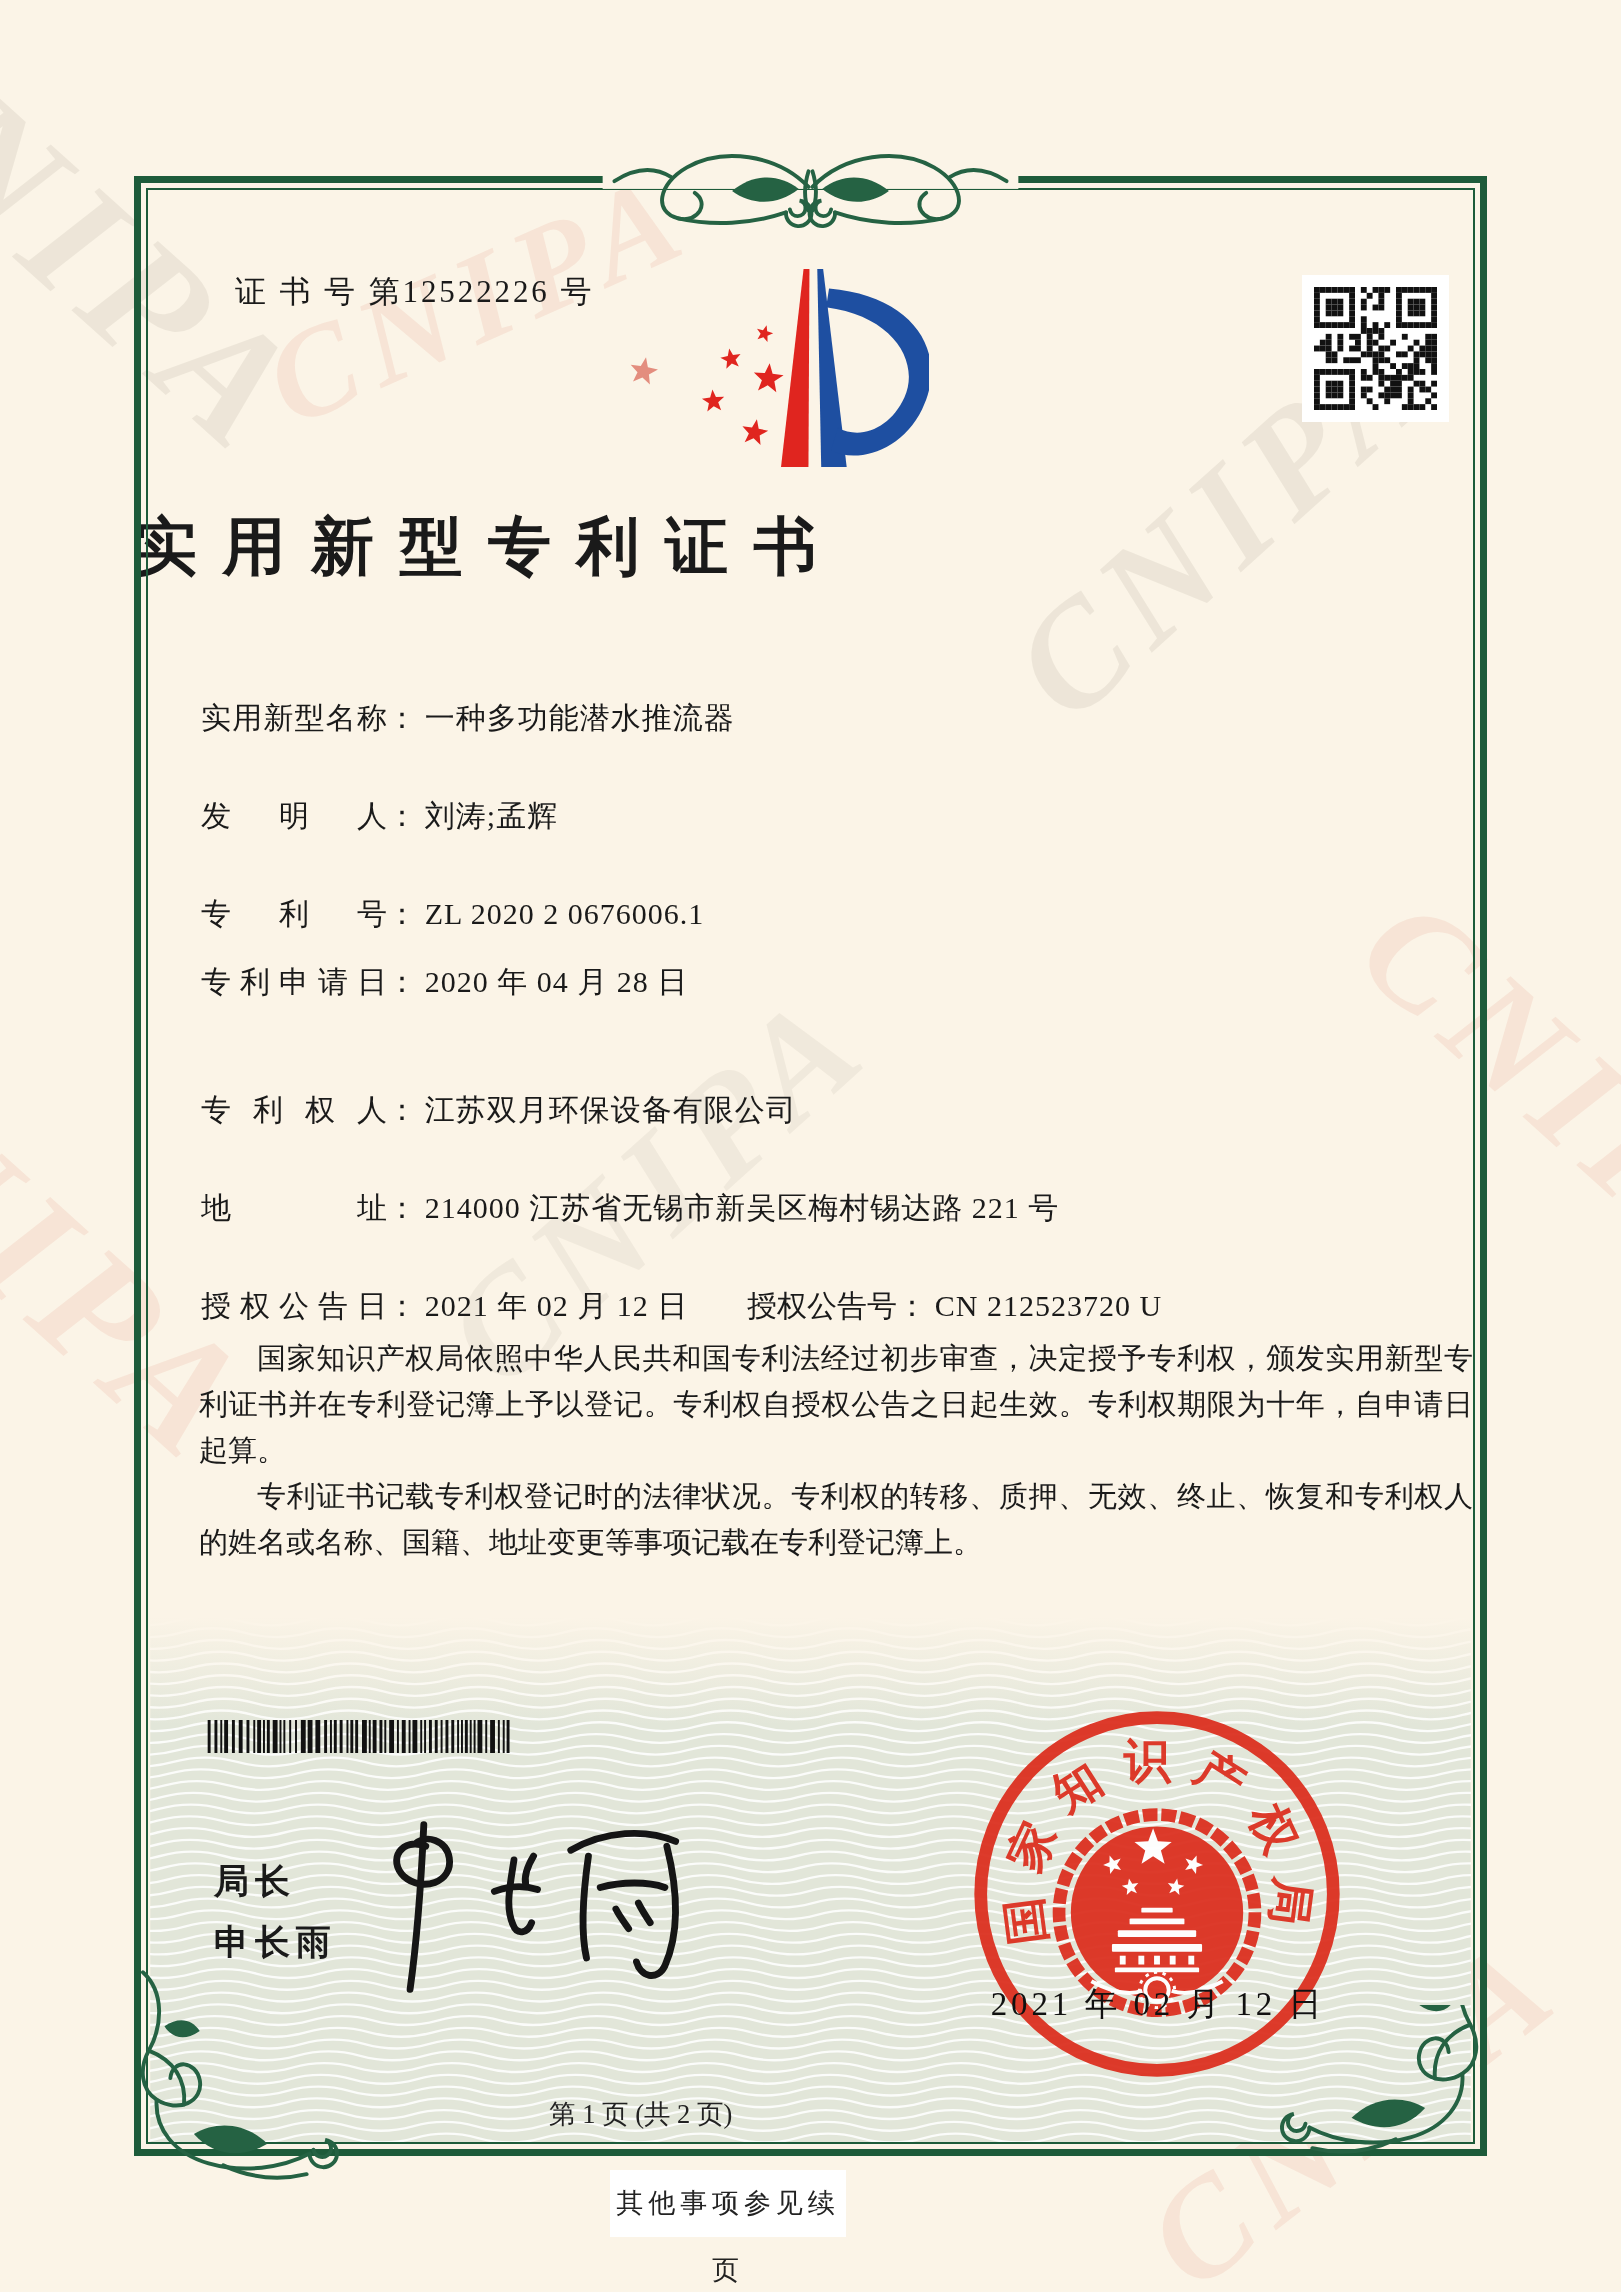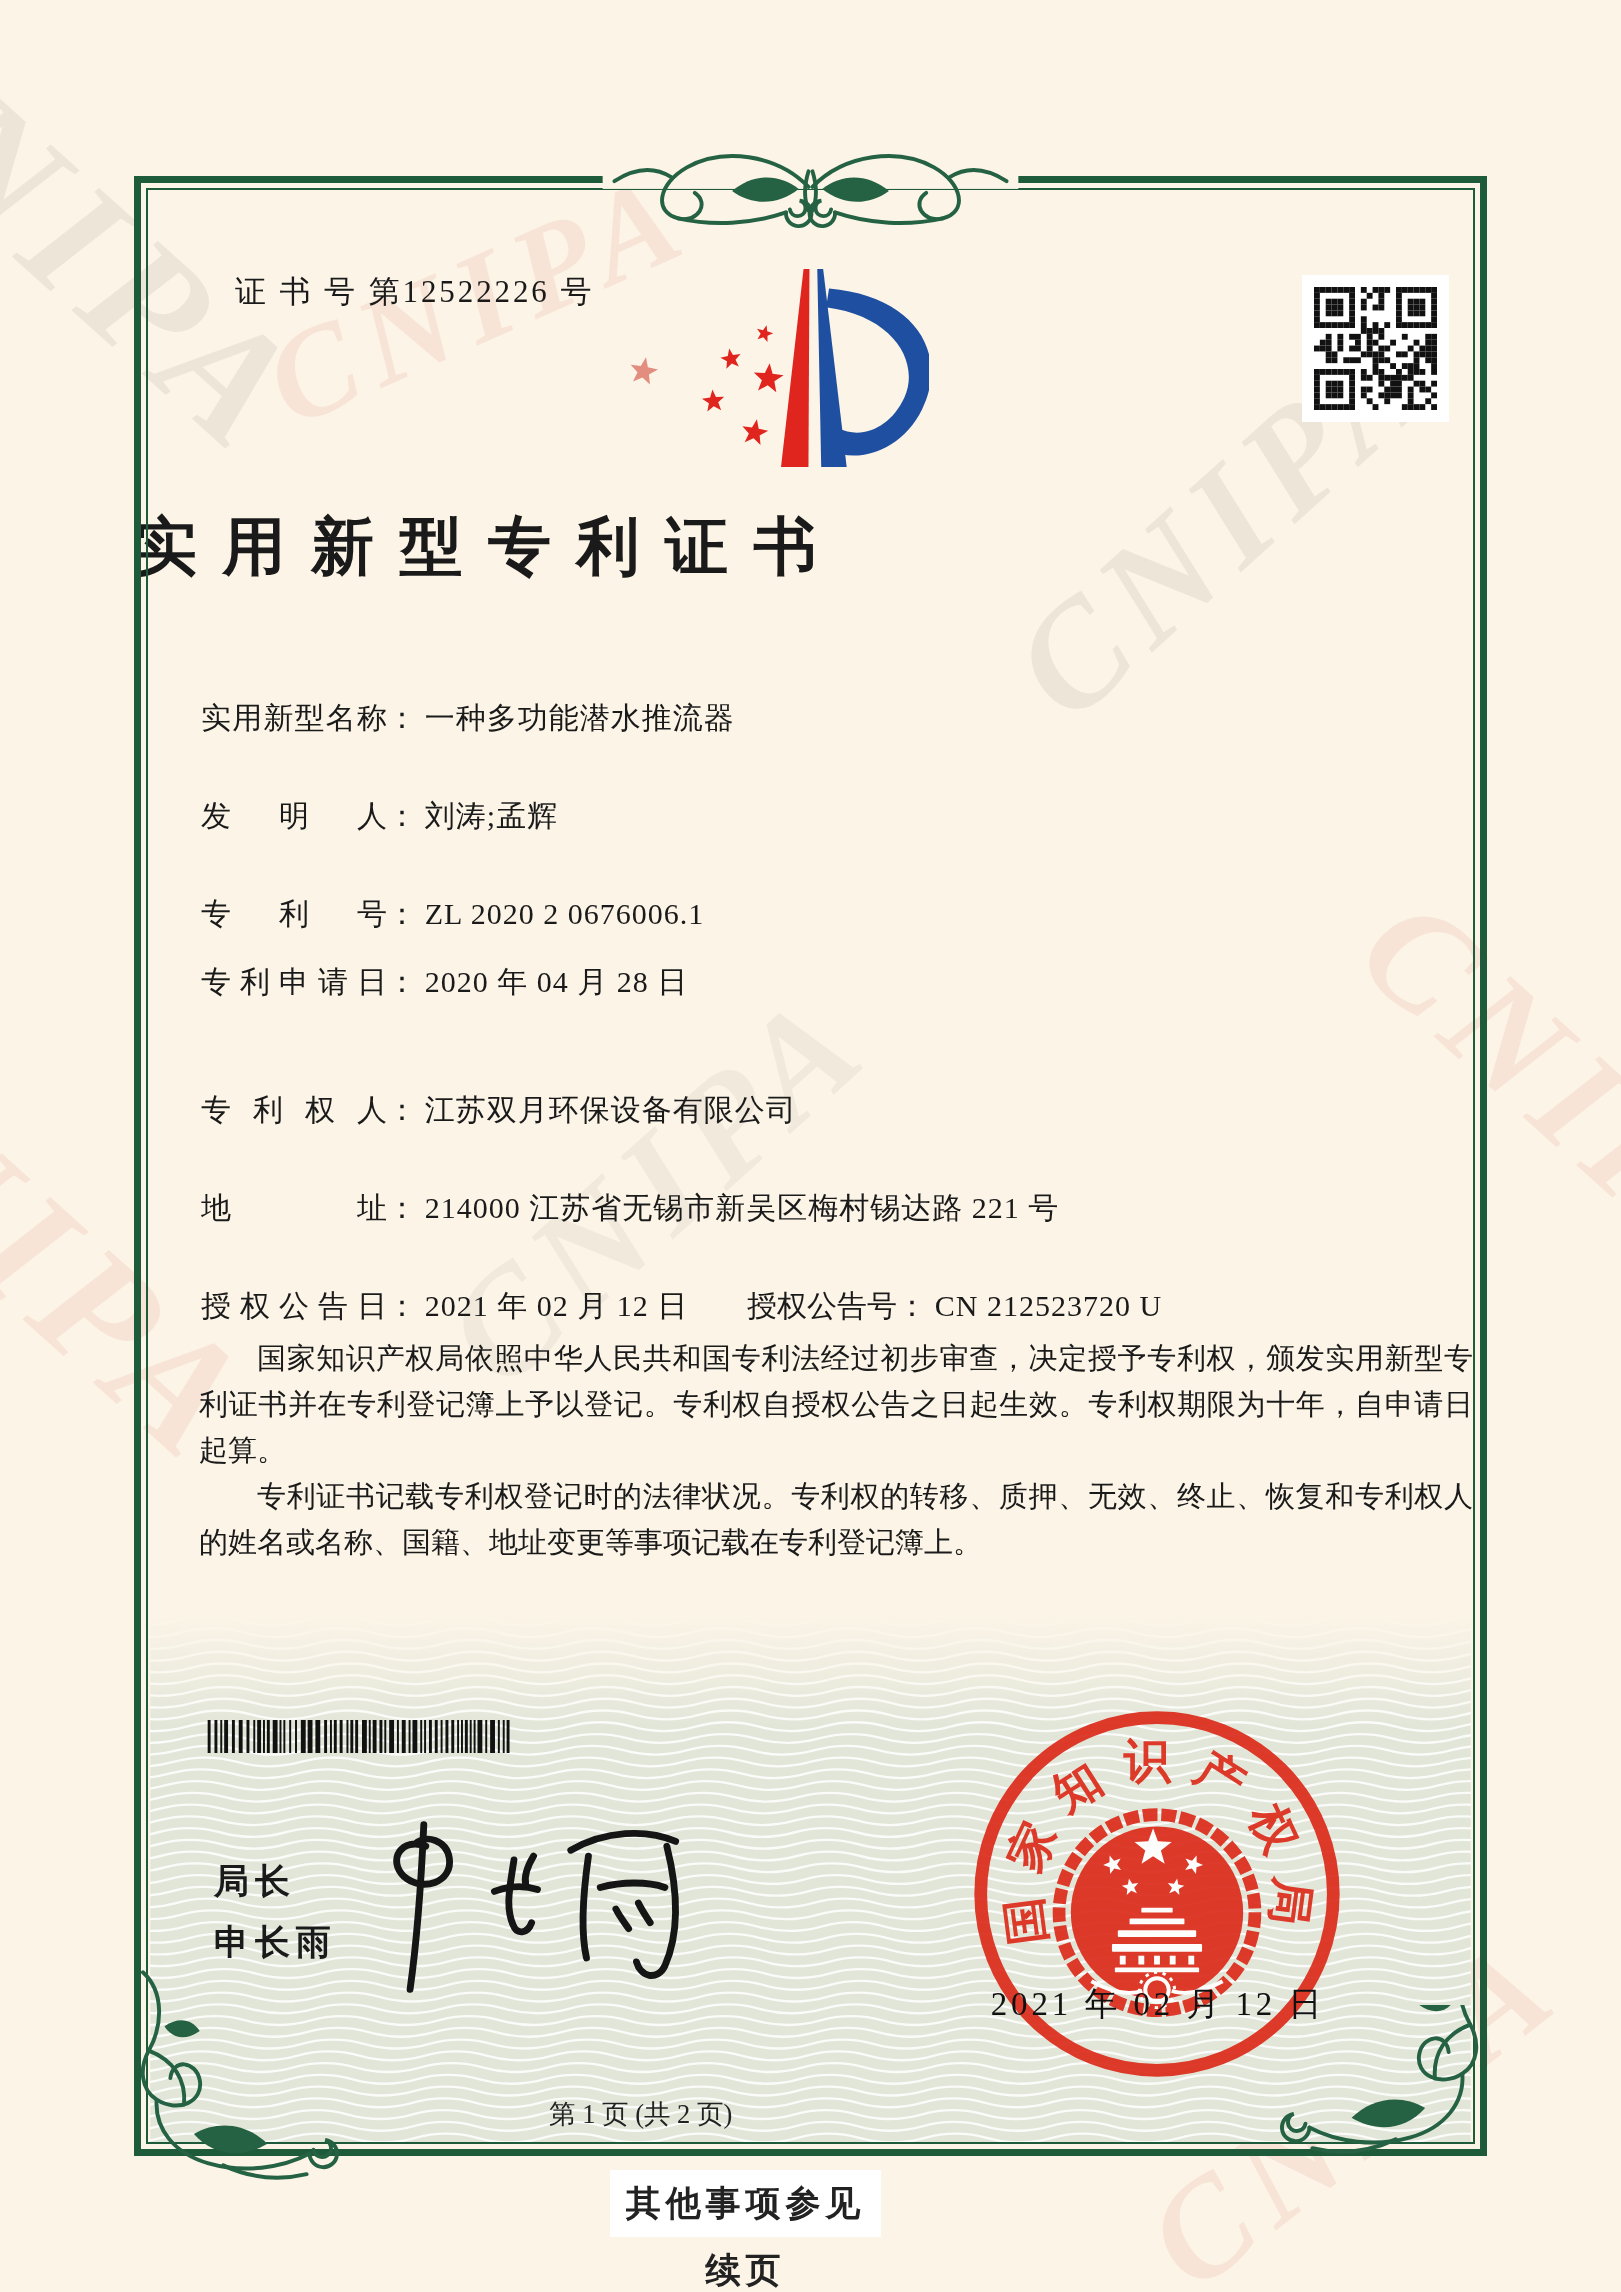--- a/index.html
+++ b/index.html
@@ -42,22 +42,22 @@
   #barcode{left:206px;top:1720px;z-index:2;}
   #officer-title{left:214px;top:1858px;font-family:"Liberation Sans","DejaVu Sans",sans-serif;
                  font-weight:bold;font-size:35px;letter-spacing:5.9px;z-index:2;}
   #officer-name{left:214px;top:1919px;font-family:"Liberation Sans","DejaVu Sans",sans-serif;
                 font-weight:bold;font-size:35px;letter-spacing:5.9px;z-index:2;}
   #signature{left:365px;top:1809px;z-index:2;}
   #seal{left:966px;top:1703px;z-index:5;opacity:.94;}
   #seal-date{left:962px;top:1982px;width:392px;text-align:center;font-size:33px;
              letter-spacing:3.9px;color:#111;z-index:6;}
   #page-info{left:549px;top:2096px;width:392px;text-align:left;font-size:26.5px;z-index:2;color:#222;}
-  #cont-box{left:610px;top:2170px;width:271px;height:67px;background:#ffffff;z-index:2;
-            text-align:center;line-height:67px;font-size:35px;letter-spacing:4.9px;color:#222;font-weight:bold;}
+  #cont-box{left:610px;top:2170px;width:236px;height:67px;background:#ffffff;z-index:2;
+            text-align:center;line-height:67px;font-size:27px;letter-spacing:4.9px;color:#222;}
   
   .orn{position:absolute;z-index:4;pointer-events:none;}
   #red-star-wm{left:627px;top:355px;z-index:0;opacity:.6;}
 </style>
 </head>
 <body>
 
 <div class="wm gray" style="left:-78px;top:-29px;transform:rotate(42deg);">CNIPA</div>
 <div class="wm pink" style="left:245px;top:323px;transform:rotate(-24deg);font-size:127px;">CNIPA</div>
 <div class="wm gray" style="left:980px;top:627px;transform:rotate(-42deg);font-size:147px;">CNIPA</div>

